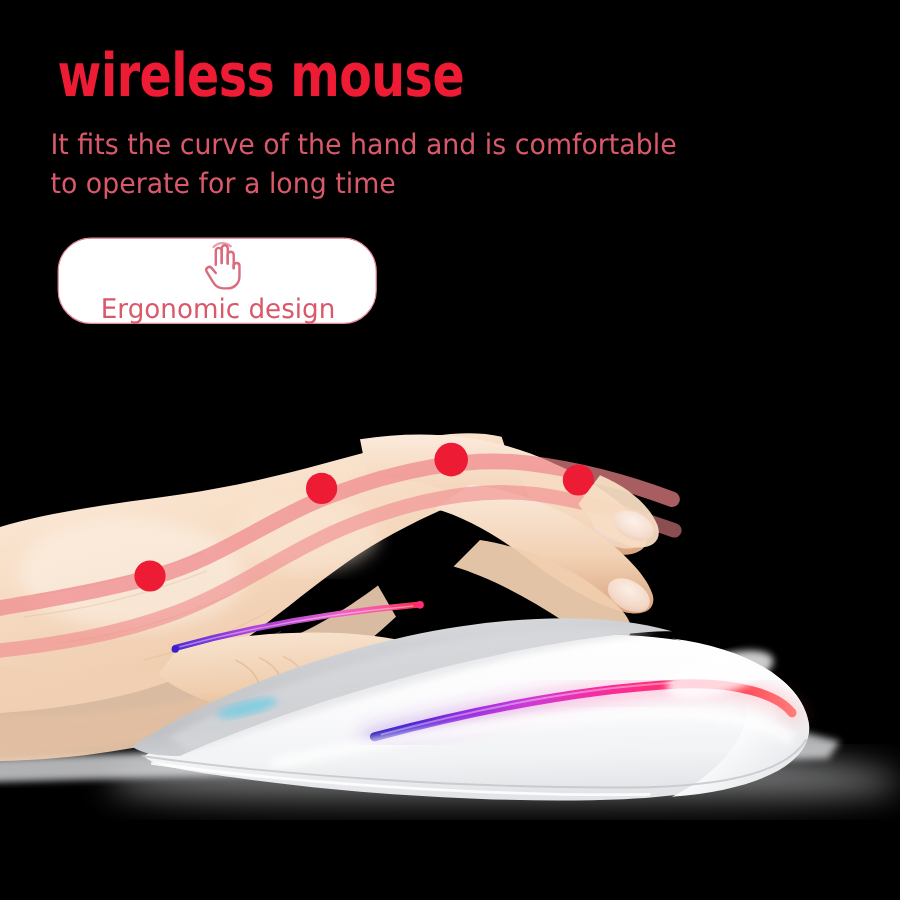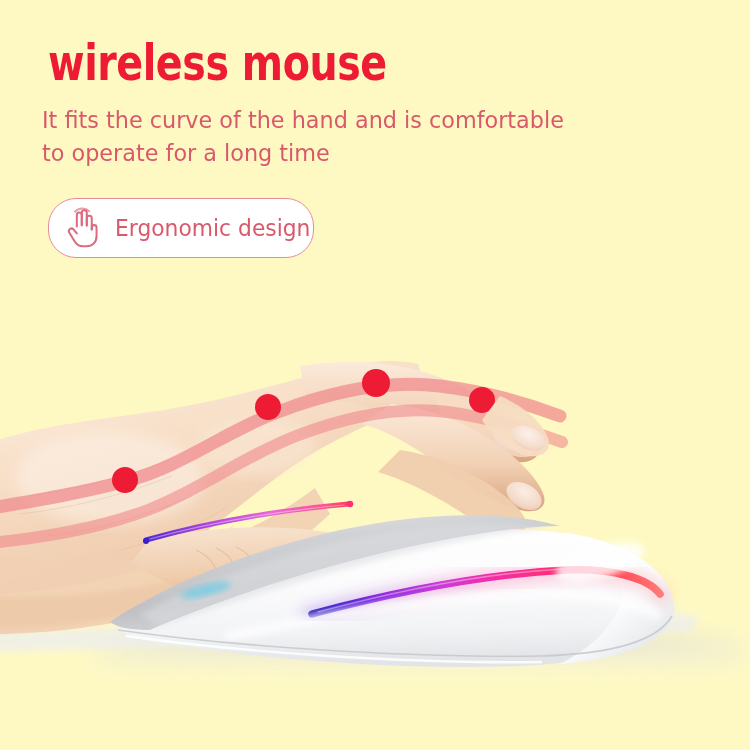--- a/index.html
+++ b/index.html
@@ -9,21 +9,21 @@
     background: #ffffff;
   }
   body {
     font-family: "Liberation Sans", sans-serif;
   }
   #page {
     position: relative;
     width: 750px;
     height: 750px;
     overflow: hidden;
-    background: #fef9c3;
+    background: #000000;
   }
 
   
   .headline {
     position: absolute;
     left: 48px;
     top: 38px;
     font-size: 50px;
     line-height: 1.0;
     font-weight: bold;
@@ -47,27 +47,28 @@
     transform-origin: left top;
     white-space: pre-line;
   }
 
   
   .badge {
     position: absolute;
     left: 48px;
     top: 198px;
     width: 266px;
-    height: 60px;
+    height: 72px;
     box-sizing: border-box;
     border: 1.6px solid #E78A9A;
     border-radius: 28px;
     display: flex;
     align-items: center;
     background: #ffffff;
+    flex-direction: column;
   }
   .badge-icon {
     width: 46px;
     height: 46px;
     margin-left: 12px;
     flex: 0 0 auto;
     display: block;
   }
   .badge-label {
     font-size: 22.5px;

